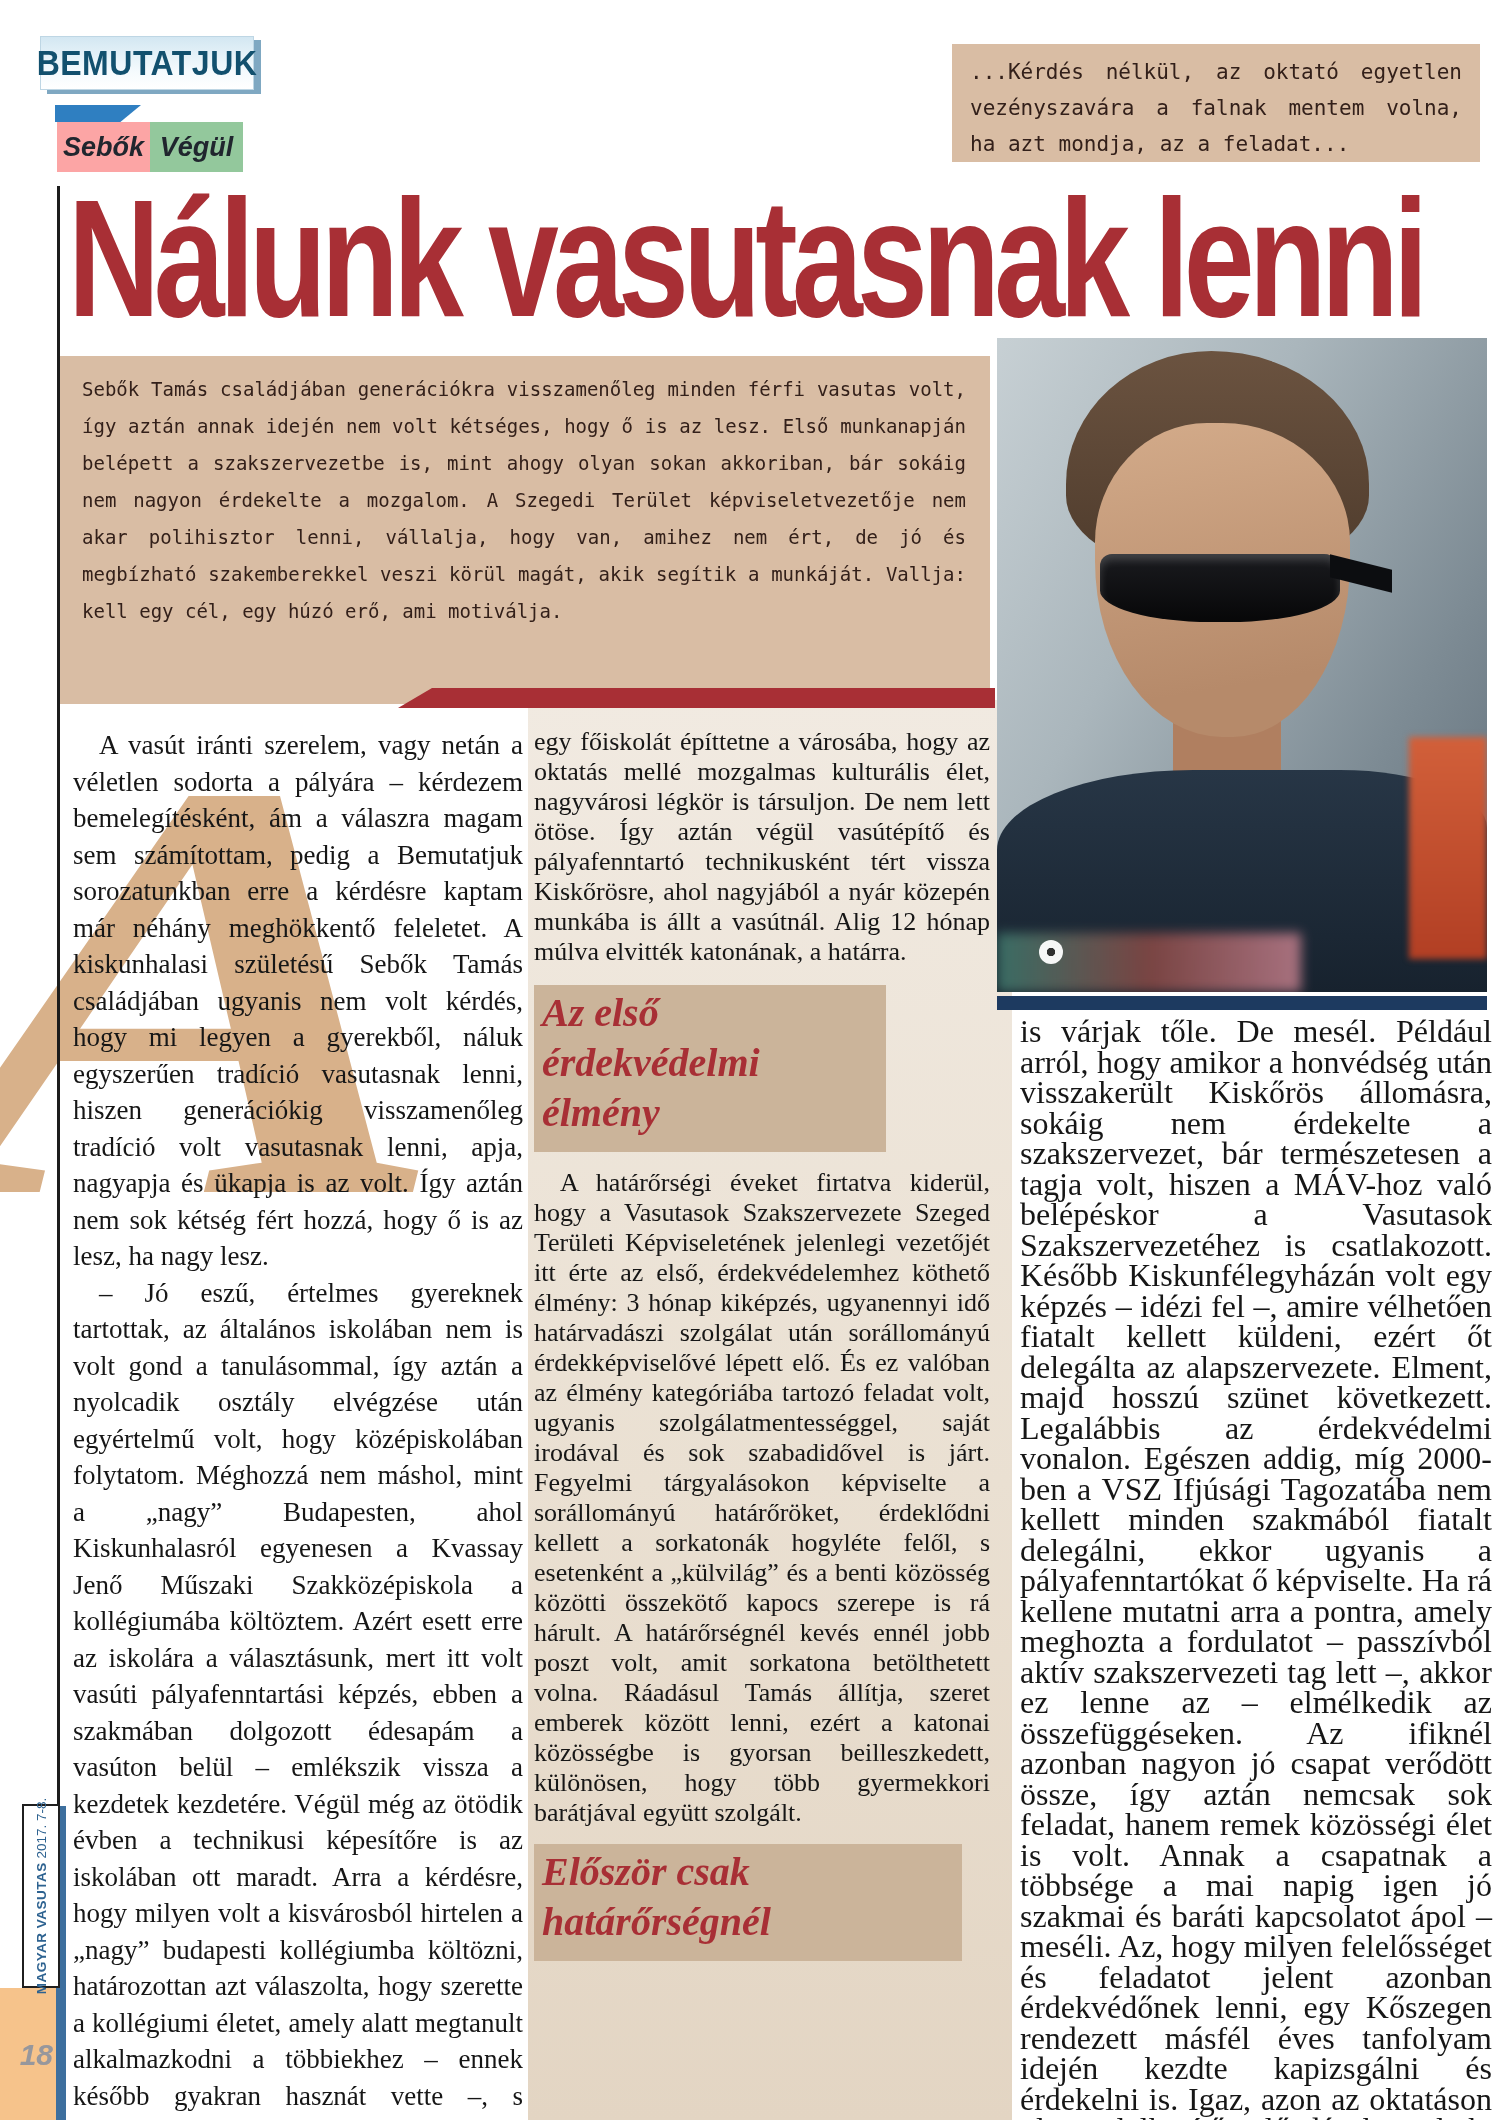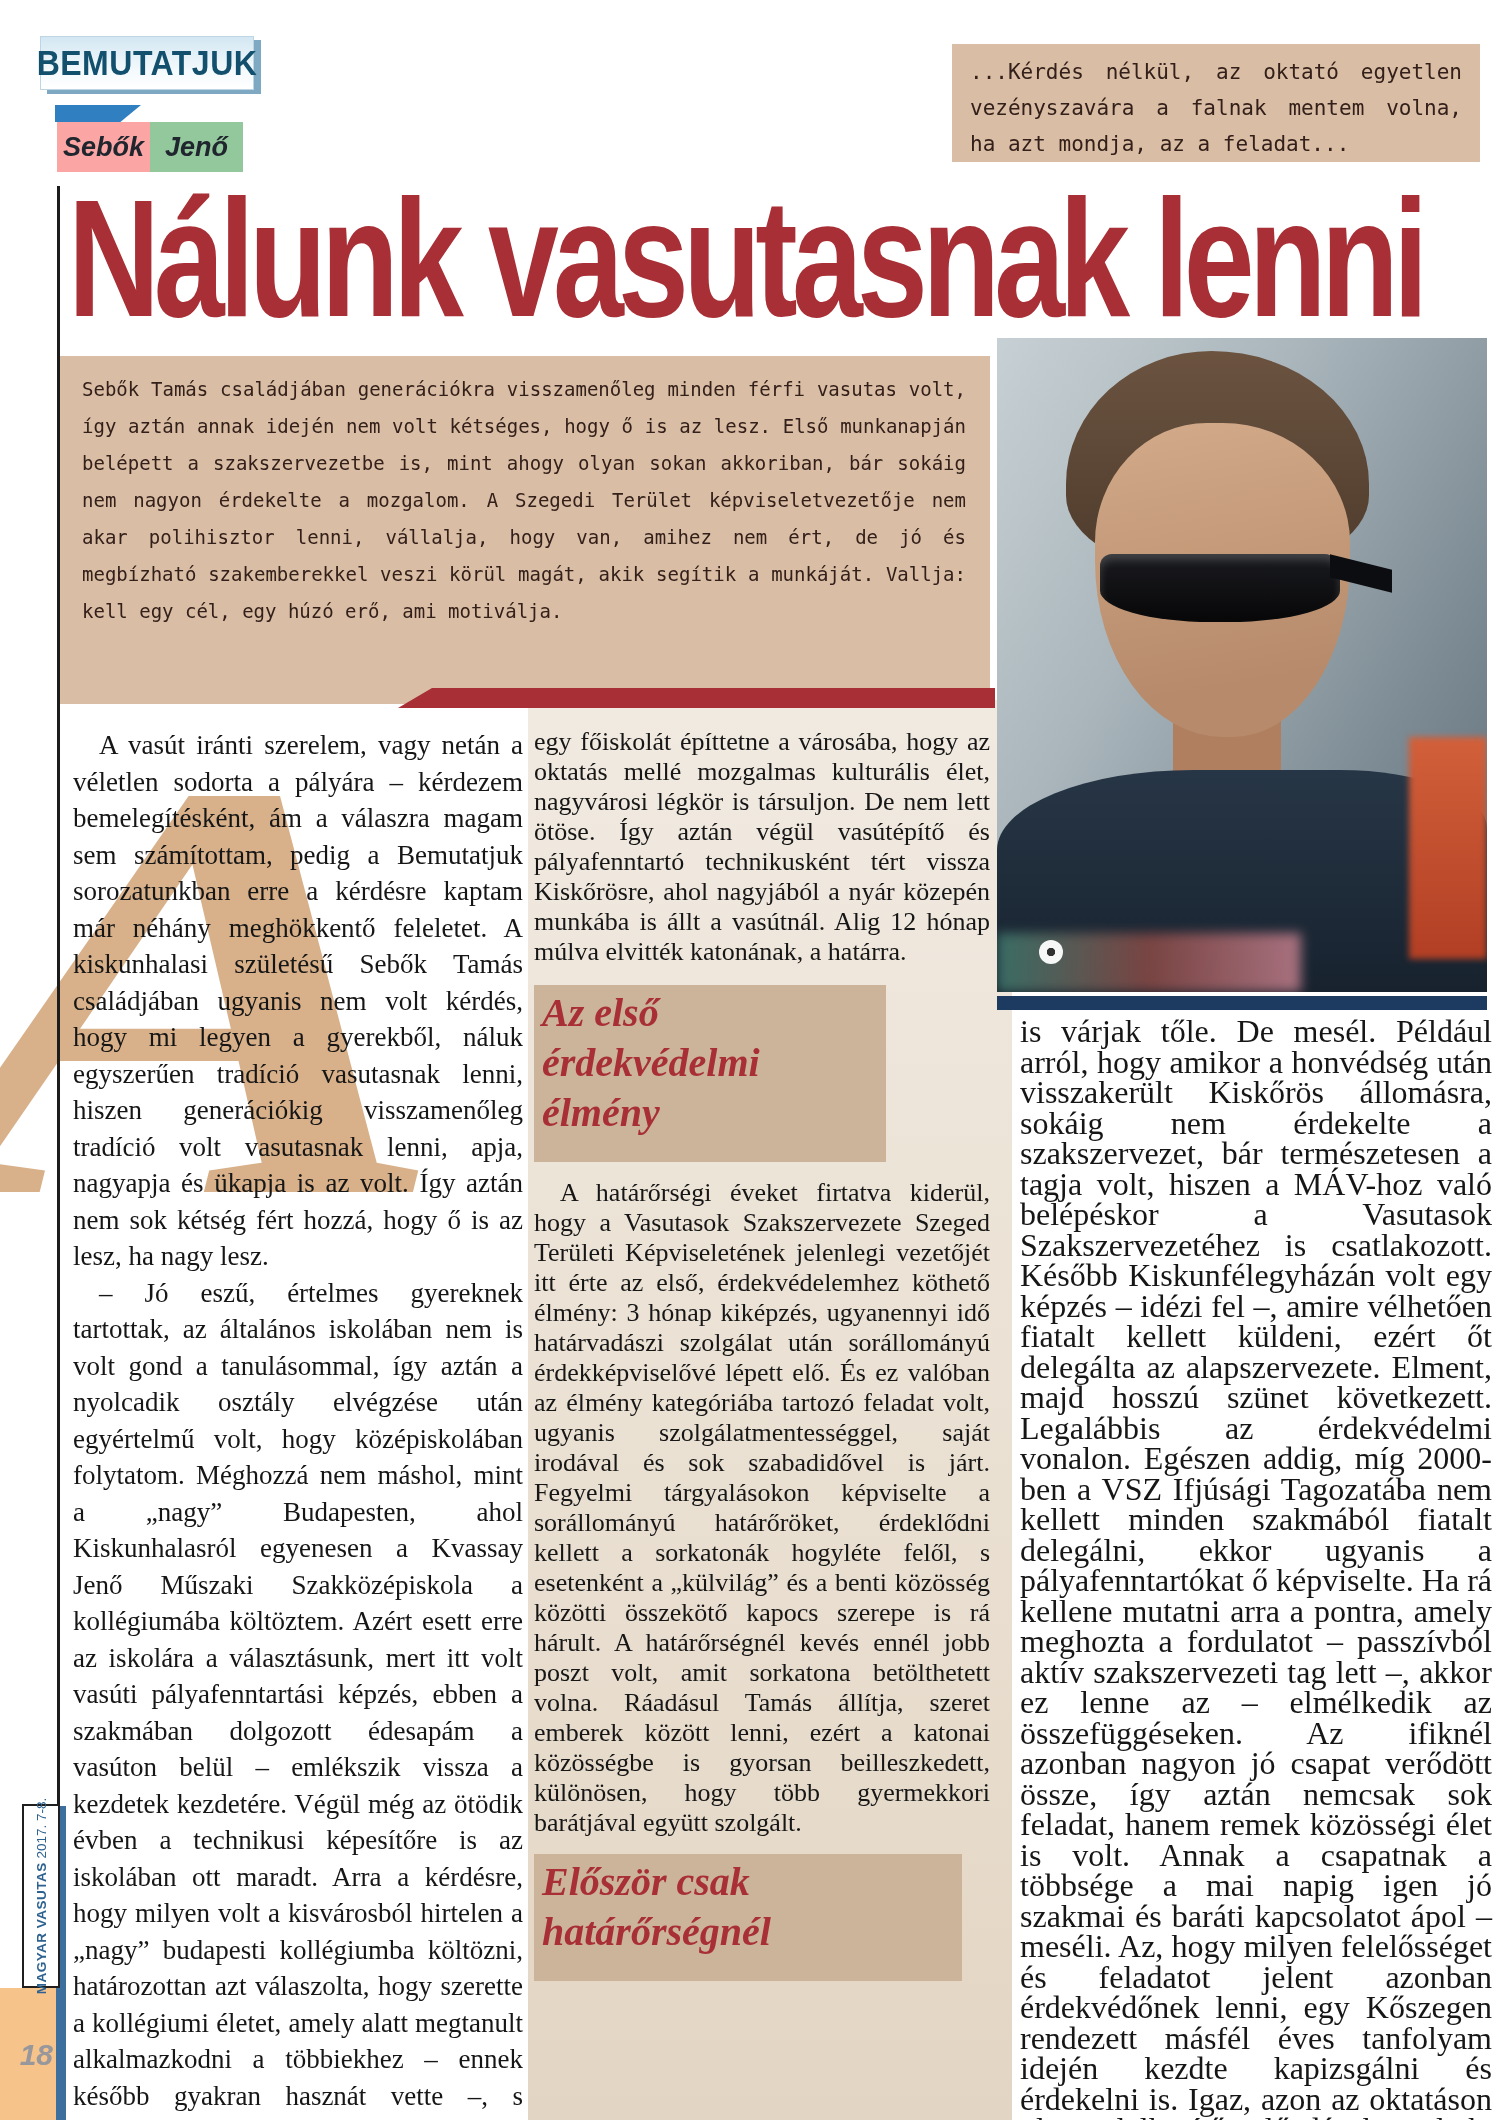--- a/index.html
+++ b/index.html
@@ -124,21 +124,21 @@
   .col { position:absolute; text-align:justify; z-index:2; }
   .col-1 { left:73px;   top:727px;  width:450px; font-size:27px; line-height:36.5px; }
   .col-2 { left:534px;  top:727px;  width:456px; font-size:26px; line-height:30px; }
   .col-3 { left:1020px; top:1016px; width:472px; font-size:32px; line-height:30.5px; }
   .para { margin:0; text-indent:26px; }
   .para-cont { margin:0; text-indent:0; }
   .subhead {
     background:#cbb49a; color:#a82f35;
     font-family:"Liberation Serif", serif; font-style:italic; font-weight:600;
     font-size:40px; line-height:50px; text-align:left; text-indent:0;
-    padding:3px 10px 24px 8px; box-sizing:border-box;
+    padding:3px 10px 14px 8px; box-sizing:border-box;
   }
   .subhead-1 { width:352px; margin:18px 0 16px 0; }
   .subhead-2 { width:428px; margin:16px 0 14px 0; }
 </style>
 </head>
 <body>
 
 <div class="page">
 
   <div class="rule-left"></div>
@@ -155,21 +155,21 @@
   </div>
 
   <div class="banner">
     <span class="banner-label">BEMUTATJUK</span>
   </div>
   <div class="name-accent"></div>
   <div class="name-first">
     <span>Sebők</span>
   </div>
   <div class="name-last">
-    <span>Jenő</span>
+    <span>Végül</span>
   </div>
   <div class="headline">Nálunk vasutasnak lenni</div>
 
   <div class="pull-quote">...Kérdés nélkül, az oktató egyetlen vezényszavára a falnak mentem volna, ha azt mondja, az a feladat...</div>
   <div class="lead-box">Sebők Tamás családjában generációkra visszamenőleg minden férfi vasutas volt, így aztán annak idején nem volt kétséges, hogy ő is az lesz. Első munkanapján belépett a szakszervezetbe is, mint ahogy olyan sokan akkoriban, bár sokáig nem nagyon érdekelte a mozgalom. A Szegedi Terület képviseletvezetője nem akar polihisztor lenni, vállalja, hogy van, amihez nem ért, de jó és megbízható szakemberekkel veszi körül magát, akik segítik a munkáját. Vallja: kell egy cél, egy húzó erő, ami motiválja.</div>
   <div class="ribbon"></div>
 
   <div class="photo">
     <div class="hair"></div>
     <div class="neck"></div>

